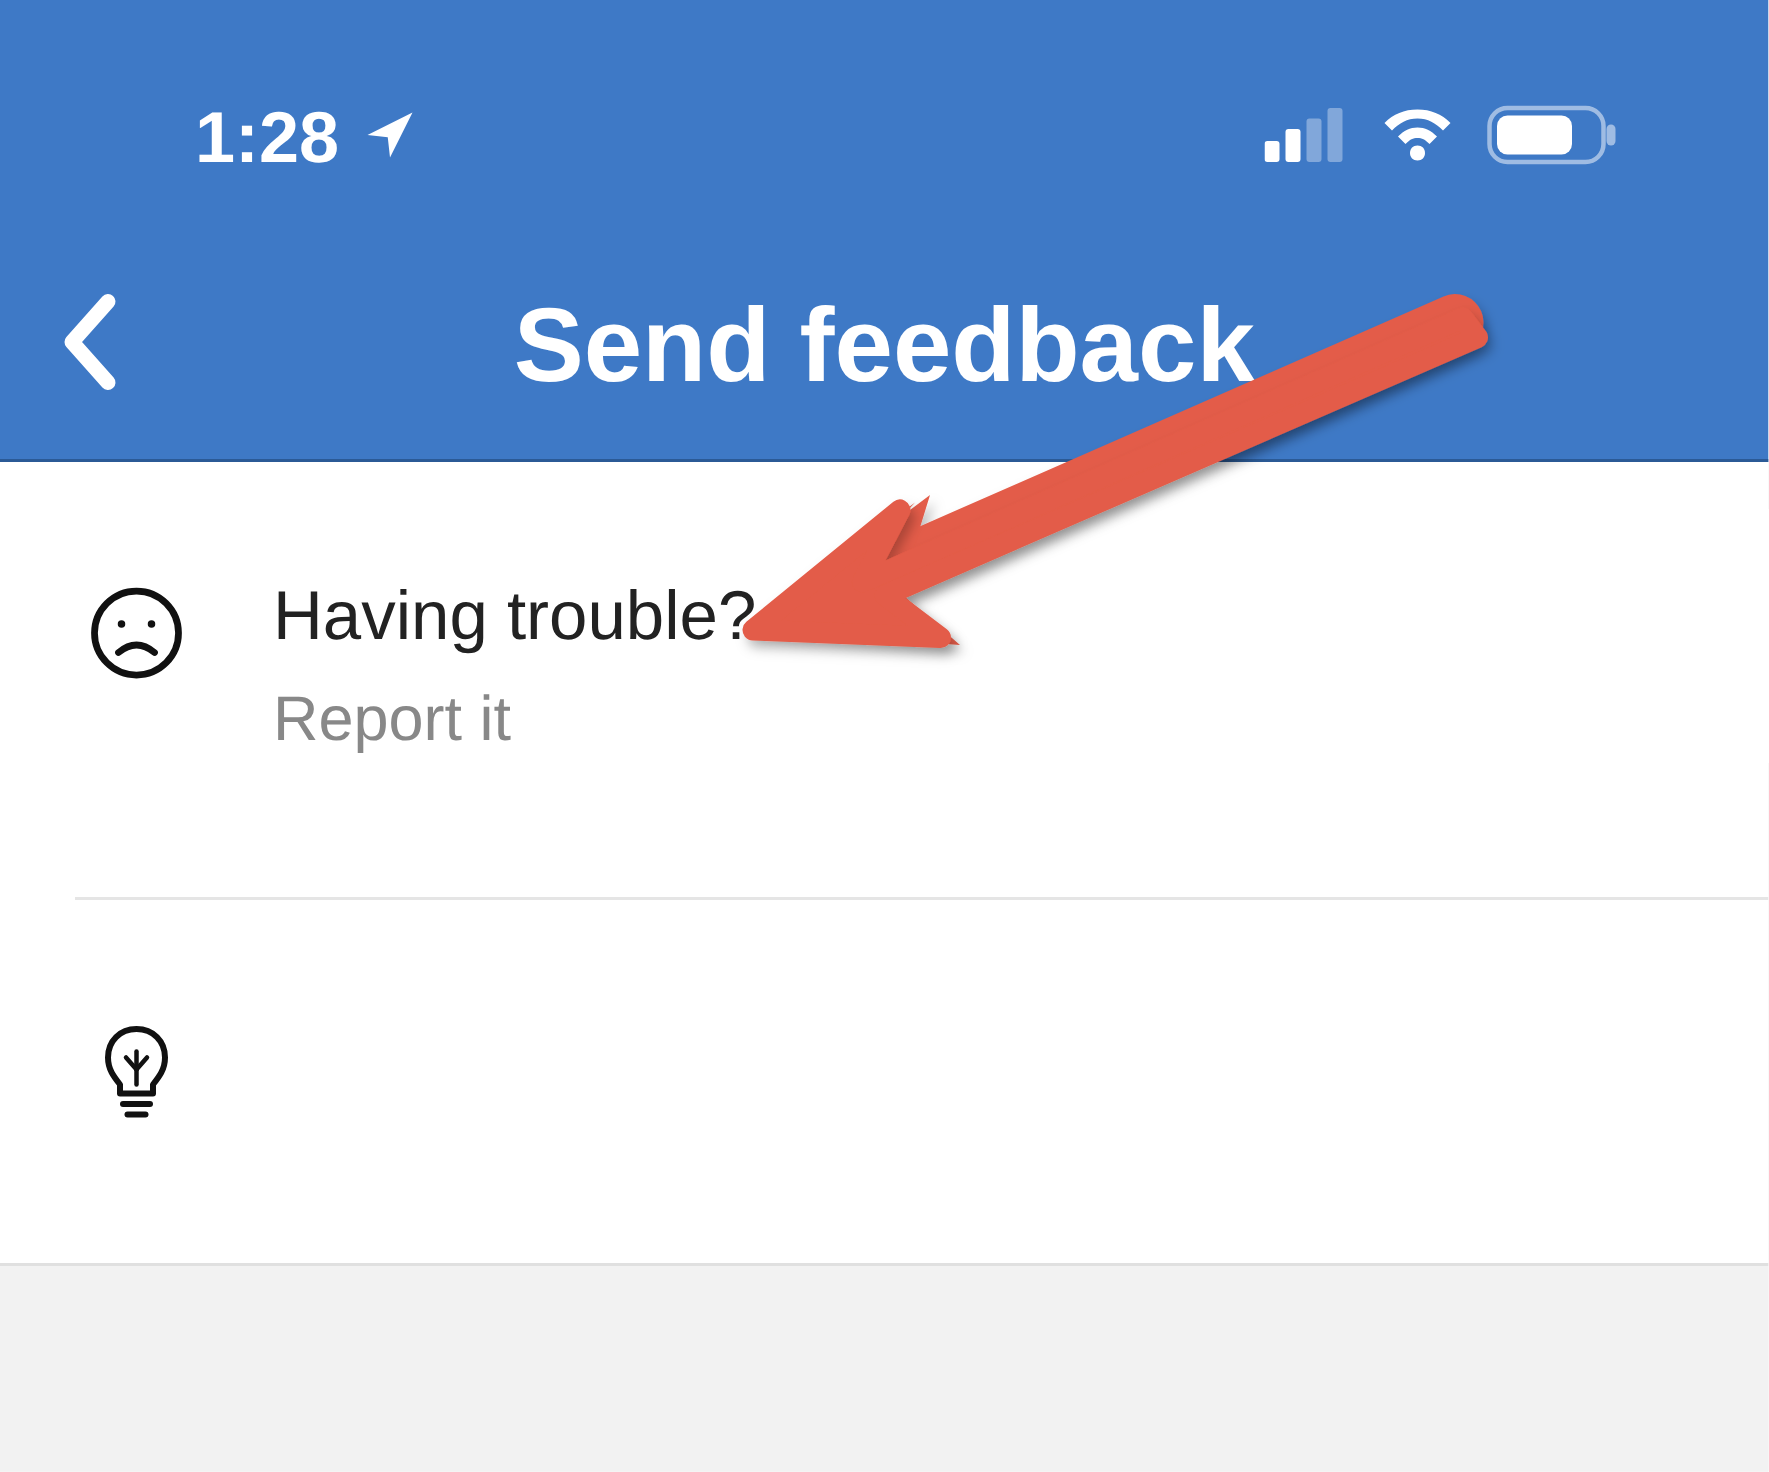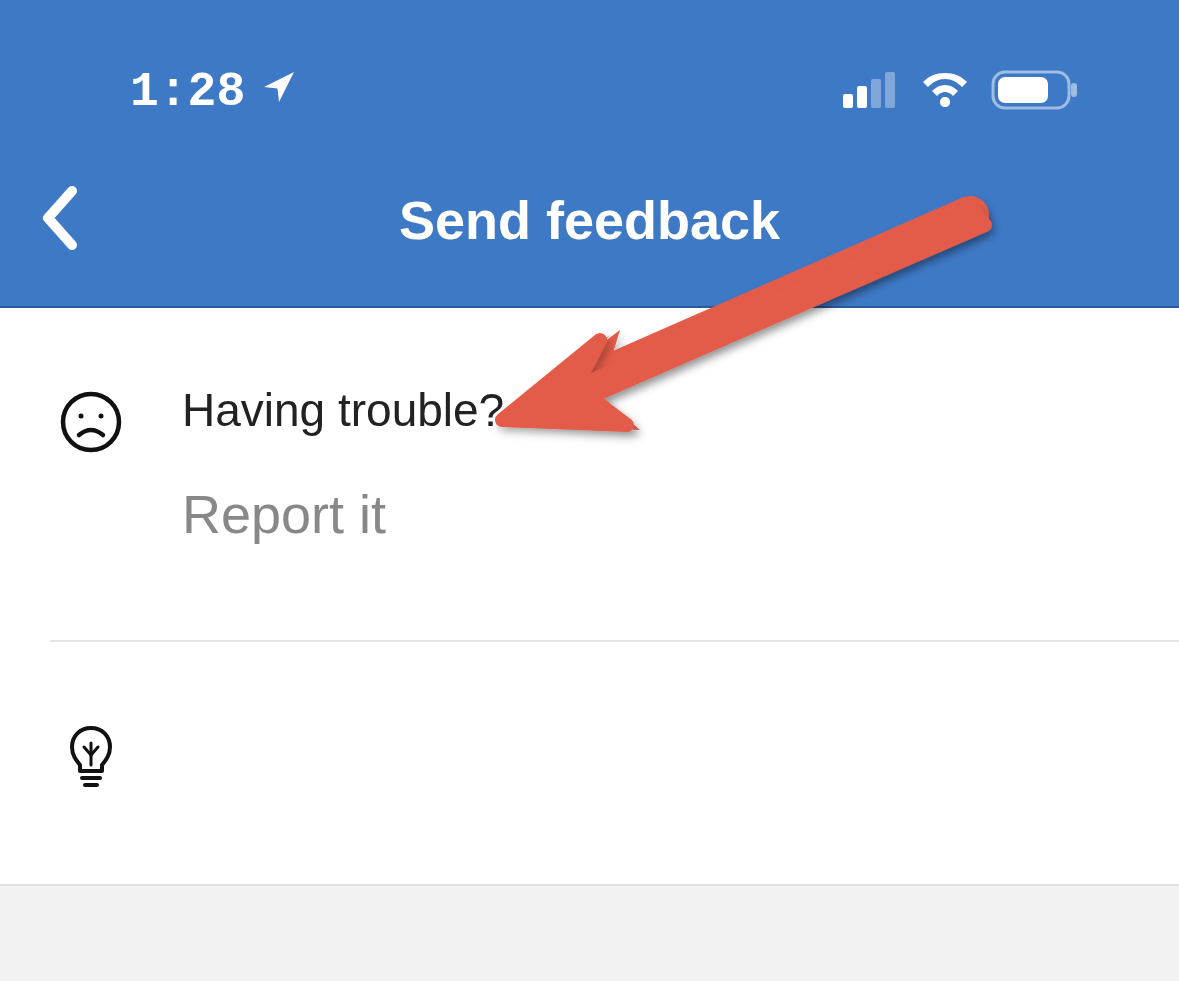--- a/index.html
+++ b/index.html
@@ -28,41 +28,40 @@
       align-items: center;
       padding: 65px 100px 0 130px;
       color: white;
     }
     .status-left {
       display: flex;
       align-items: center;
       gap: 16px;
       font-size: 48px;
       font-weight: 600;
-      font-family: Liberation Mono, monospace;
     }
     .status-right {
       display: flex;
       align-items: center;
       gap: 20px;
     }
     .nav-bar {
       display: flex;
       align-items: center;
       padding: 70px 40px 0 40px;
       position: relative;
     }
     .back-button {
       color: white;
       position: absolute;
       left: 38px;
     }
     .page-title {
       color: white;
-      font-size: 54px;
+      font-size: 70px;
       font-weight: 600;
       text-align: center;
       width: 100%;
     }
     .content {
       background: white;
     }
     .list-item {
       display: flex;
       align-items: flex-start;
@@ -82,24 +81,23 @@
       display: flex;
       flex-direction: column;
       gap: 18px;
     }
     .list-item-title {
       font-size: 46px;
       font-weight: 400;
       color: #222;
     }
     .list-item-subtitle {
-      font-size: 54px;
+      font-size: 42px;
       font-weight: 400;
       color: #888;
-      margin-top: 28px;
     }
     .divider {
       height: 2px;
       background: #e5e5e5;
       margin-left: 50px;
     }
     .footer-space {
       background: #f2f2f2;
       height: 200px;
       border-top: 2px solid #e0e0e0;

